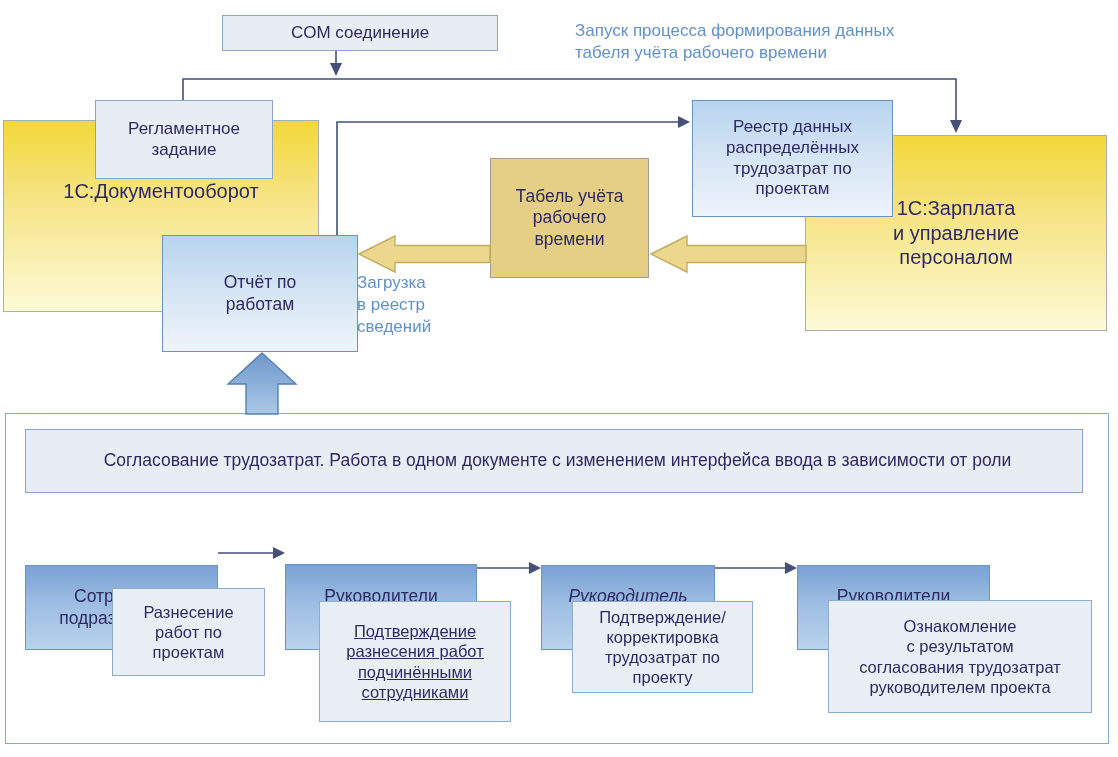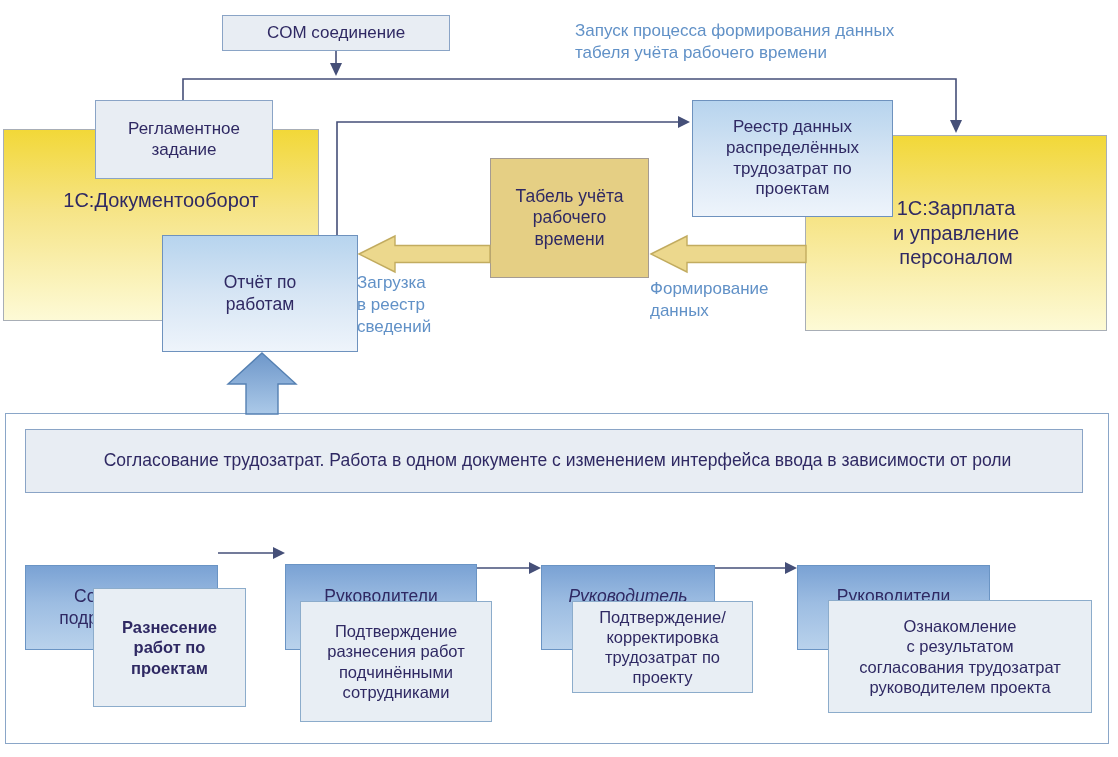--- a/index.html
+++ b/index.html
@@ -27,62 +27,60 @@
   .fs-17{font-size:17px;}
   .fs-175{font-size:17.5px;}
   .fs-165{font-size:16.5px;}
   .fs-20{font-size:20px;}
 </style>
 </head>
 <body>
 
 <div class="canvas">
 
-  <div class="box box-yellow fs-20" style="left:3px;top:129px;width:316px;height:192px;align-items:flex-start;padding-top:58px;">1С:Документооборот</div>
+  <div class="box box-yellow fs-20" style="left:3px;top:120px;width:316px;height:192px;align-items:flex-start;padding-top:58px;">1С:Документооборот</div>
   <div class="box box-yellow fs-20" style="left:805px;top:135px;width:302px;height:196px;">1С:Зарплата
 и управление
 персоналом</div>
 
-  <div class="box box-light fs-17" style="left:222px;top:15px;width:228px;height:36px;">COM соединение</div>
+  <div class="box box-light fs-17" style="left:222px;top:15px;width:276px;height:36px;">COM соединение</div>
   <div class="box box-light fs-17" style="left:95px;top:100px;width:178px;height:79px;">Регламентное
 задание</div>
   <div class="box box-blue fs-175" style="left:162px;top:235px;width:196px;height:117px;">Отчёт по
 работам</div>
   <div class="box box-gold fs-175" style="left:490px;top:158px;width:159px;height:120px;">Табель учёта
 рабочего
 времени</div>
   <div class="box box-blue fs-17" style="left:692px;top:100px;width:201px;height:117px;">Реестр данных
 распределённых
 трудозатрат по
 проектам</div>
 
   <div class="annotation fs-17" style="left:575px;top:20px;width:395px;height:48px;">Запуск процесса формирования данных
 табеля учёта рабочего времени</div>
   <div class="annotation fs-17" style="left:357px;top:272px;width:150px;height:75px;">Загрузка
 в реестр
 сведений</div>
-  <div class="annotation fs-17" style="left:650px;top:278px;width:160px;height:48px;">Формирование
-данных</div>
 
   <div class="outer-frame" style="left:5px;top:413px;width:1104px;height:331px;"></div>
   <div class="box box-light fs-175" style="left:25px;top:429px;width:1058px;height:64px;padding-left:7px;">Согласование трудозатрат. Работа в одном документе с изменением интерфейса ввода в зависимости от роли</div>
 
   <div class="box box-role fs-175" style="left:25px;top:525px;width:193px;height:85px;">Сотрудники
 подразделений</div>
   <div class="box box-role fs-175" style="left:285px;top:524px;width:192px;height:86px;">Руководители
 подразделений</div>
   <div class="box box-role fs-175" style="left:541px;top:525px;width:174px;height:85px;font-style:italic;">Руководитель
 проекта</div>
   <div class="box box-role fs-175" style="left:797px;top:525px;width:193px;height:85px;">Руководители
 подразделений</div>
 
-  <div class="box box-sub fs-165" style="left:93px;top:588px;width:153px;height:119px;font-weight:bold;">Разнесение
+  <div class="box box-sub fs-165" style="left:112px;top:588px;width:153px;height:88px;">Разнесение
 работ по
 проектам</div>
-  <div class="box box-sub fs-165" style="left:300px;top:601px;width:192px;height:121px;">Подтверждение
+  <div class="box box-sub fs-165" style="left:319px;top:601px;width:192px;height:121px;text-decoration:underline;">Подтверждение
 разнесения работ
 подчинёнными
 сотрудниками</div>
   <div class="box box-sub fs-165" style="left:572px;top:601px;width:181px;height:92px;">Подтверждение/
 корректировка
 трудозатрат по
 проекту</div>
   <div class="box box-sub fs-165" style="left:828px;top:600px;width:264px;height:113px;">Ознакомление
 с результатом
 согласования трудозатрат

